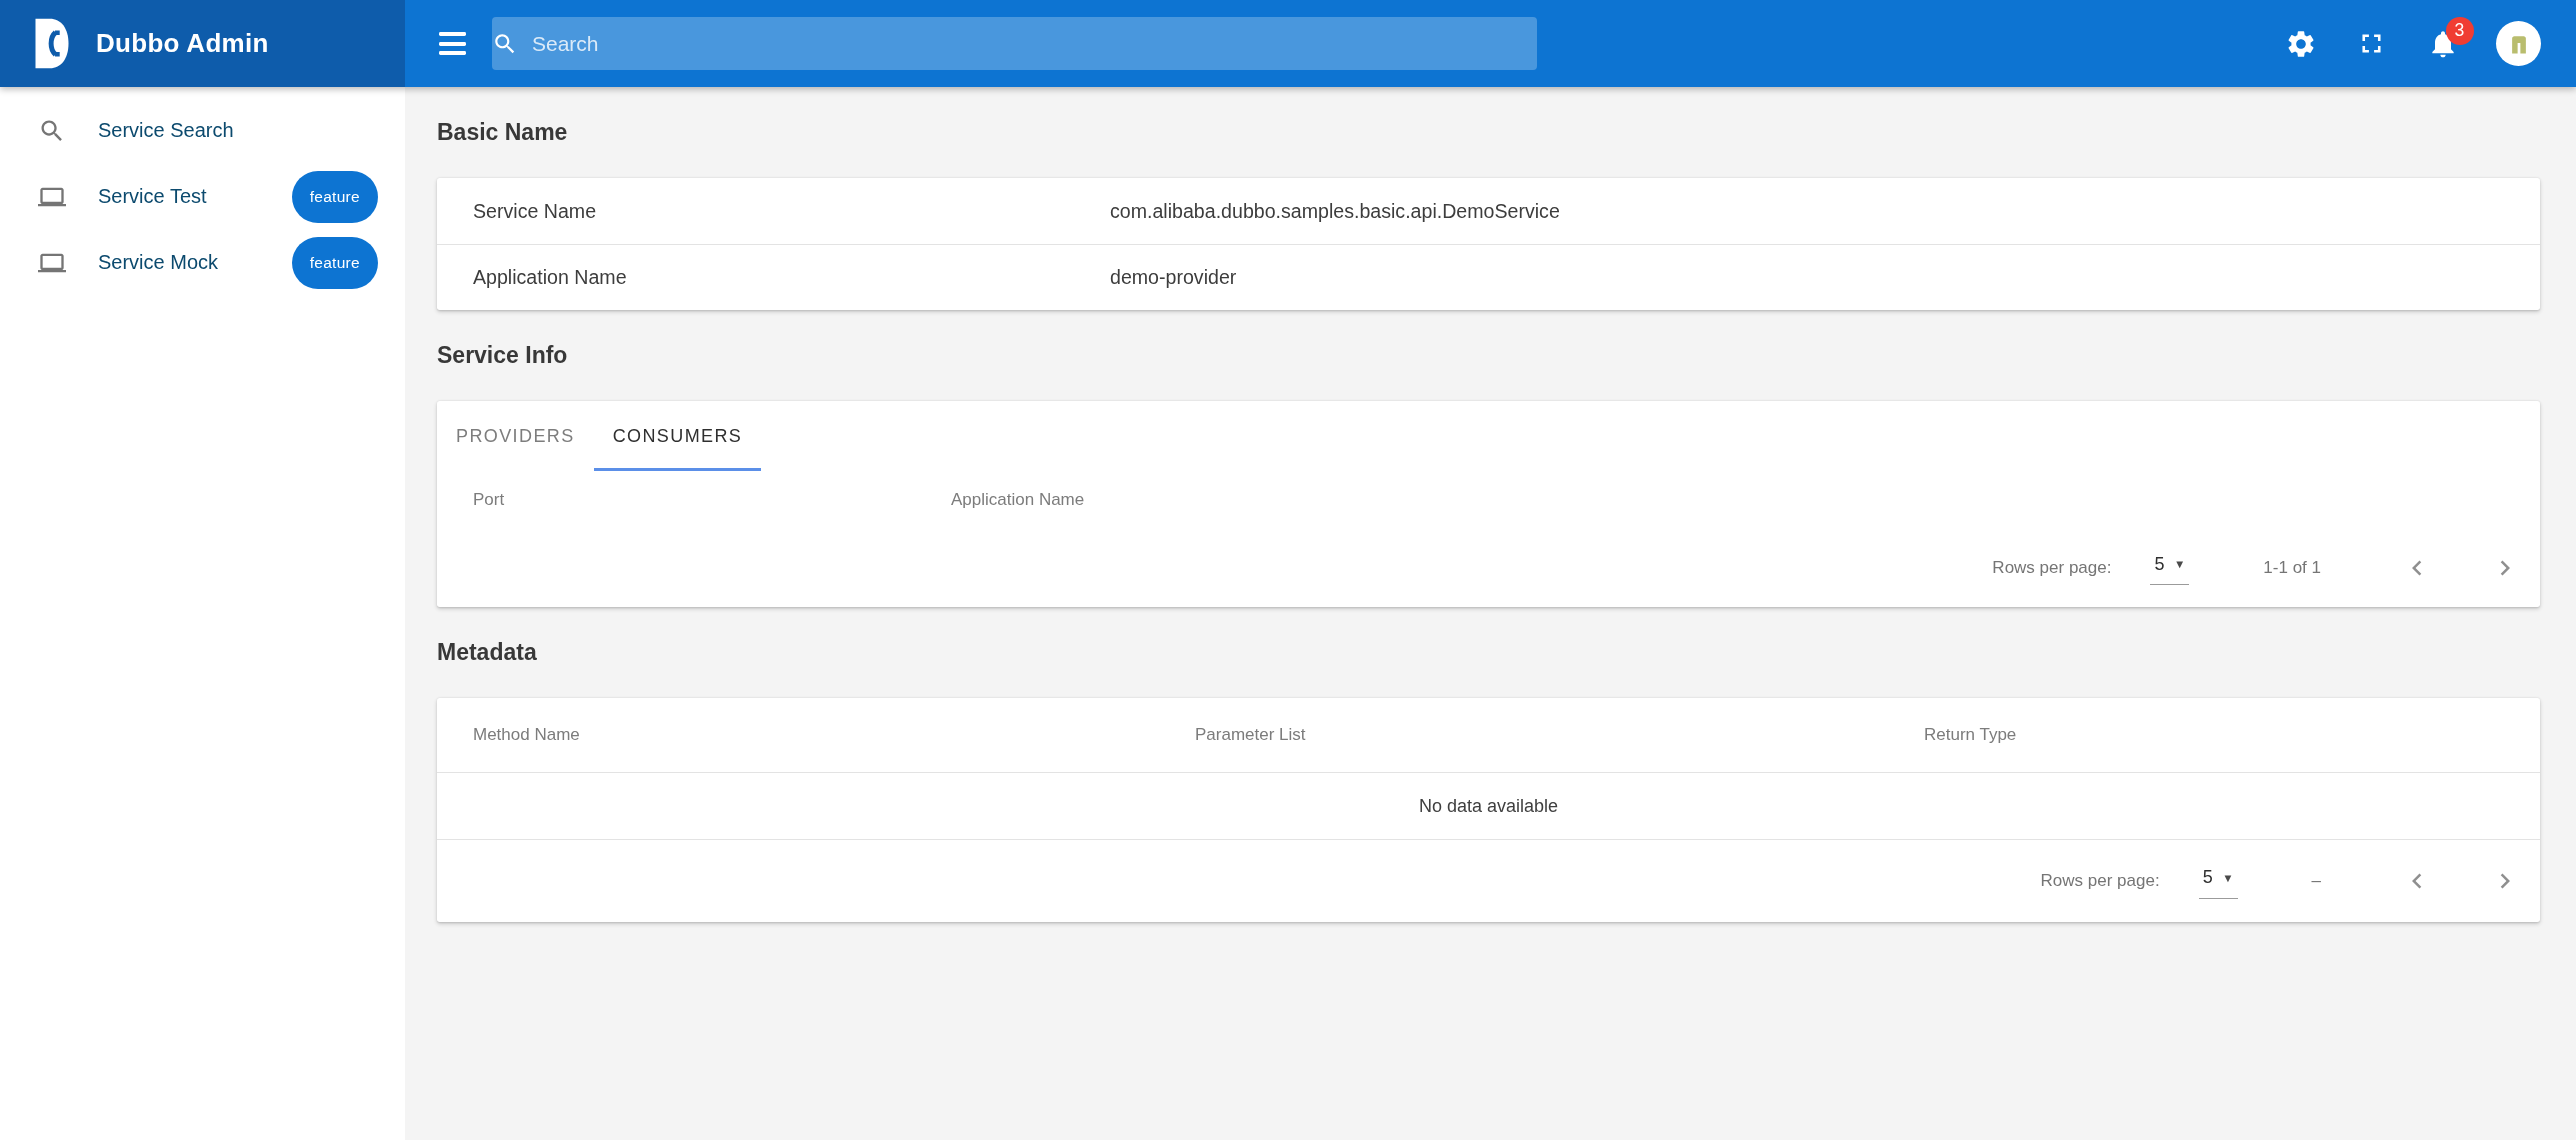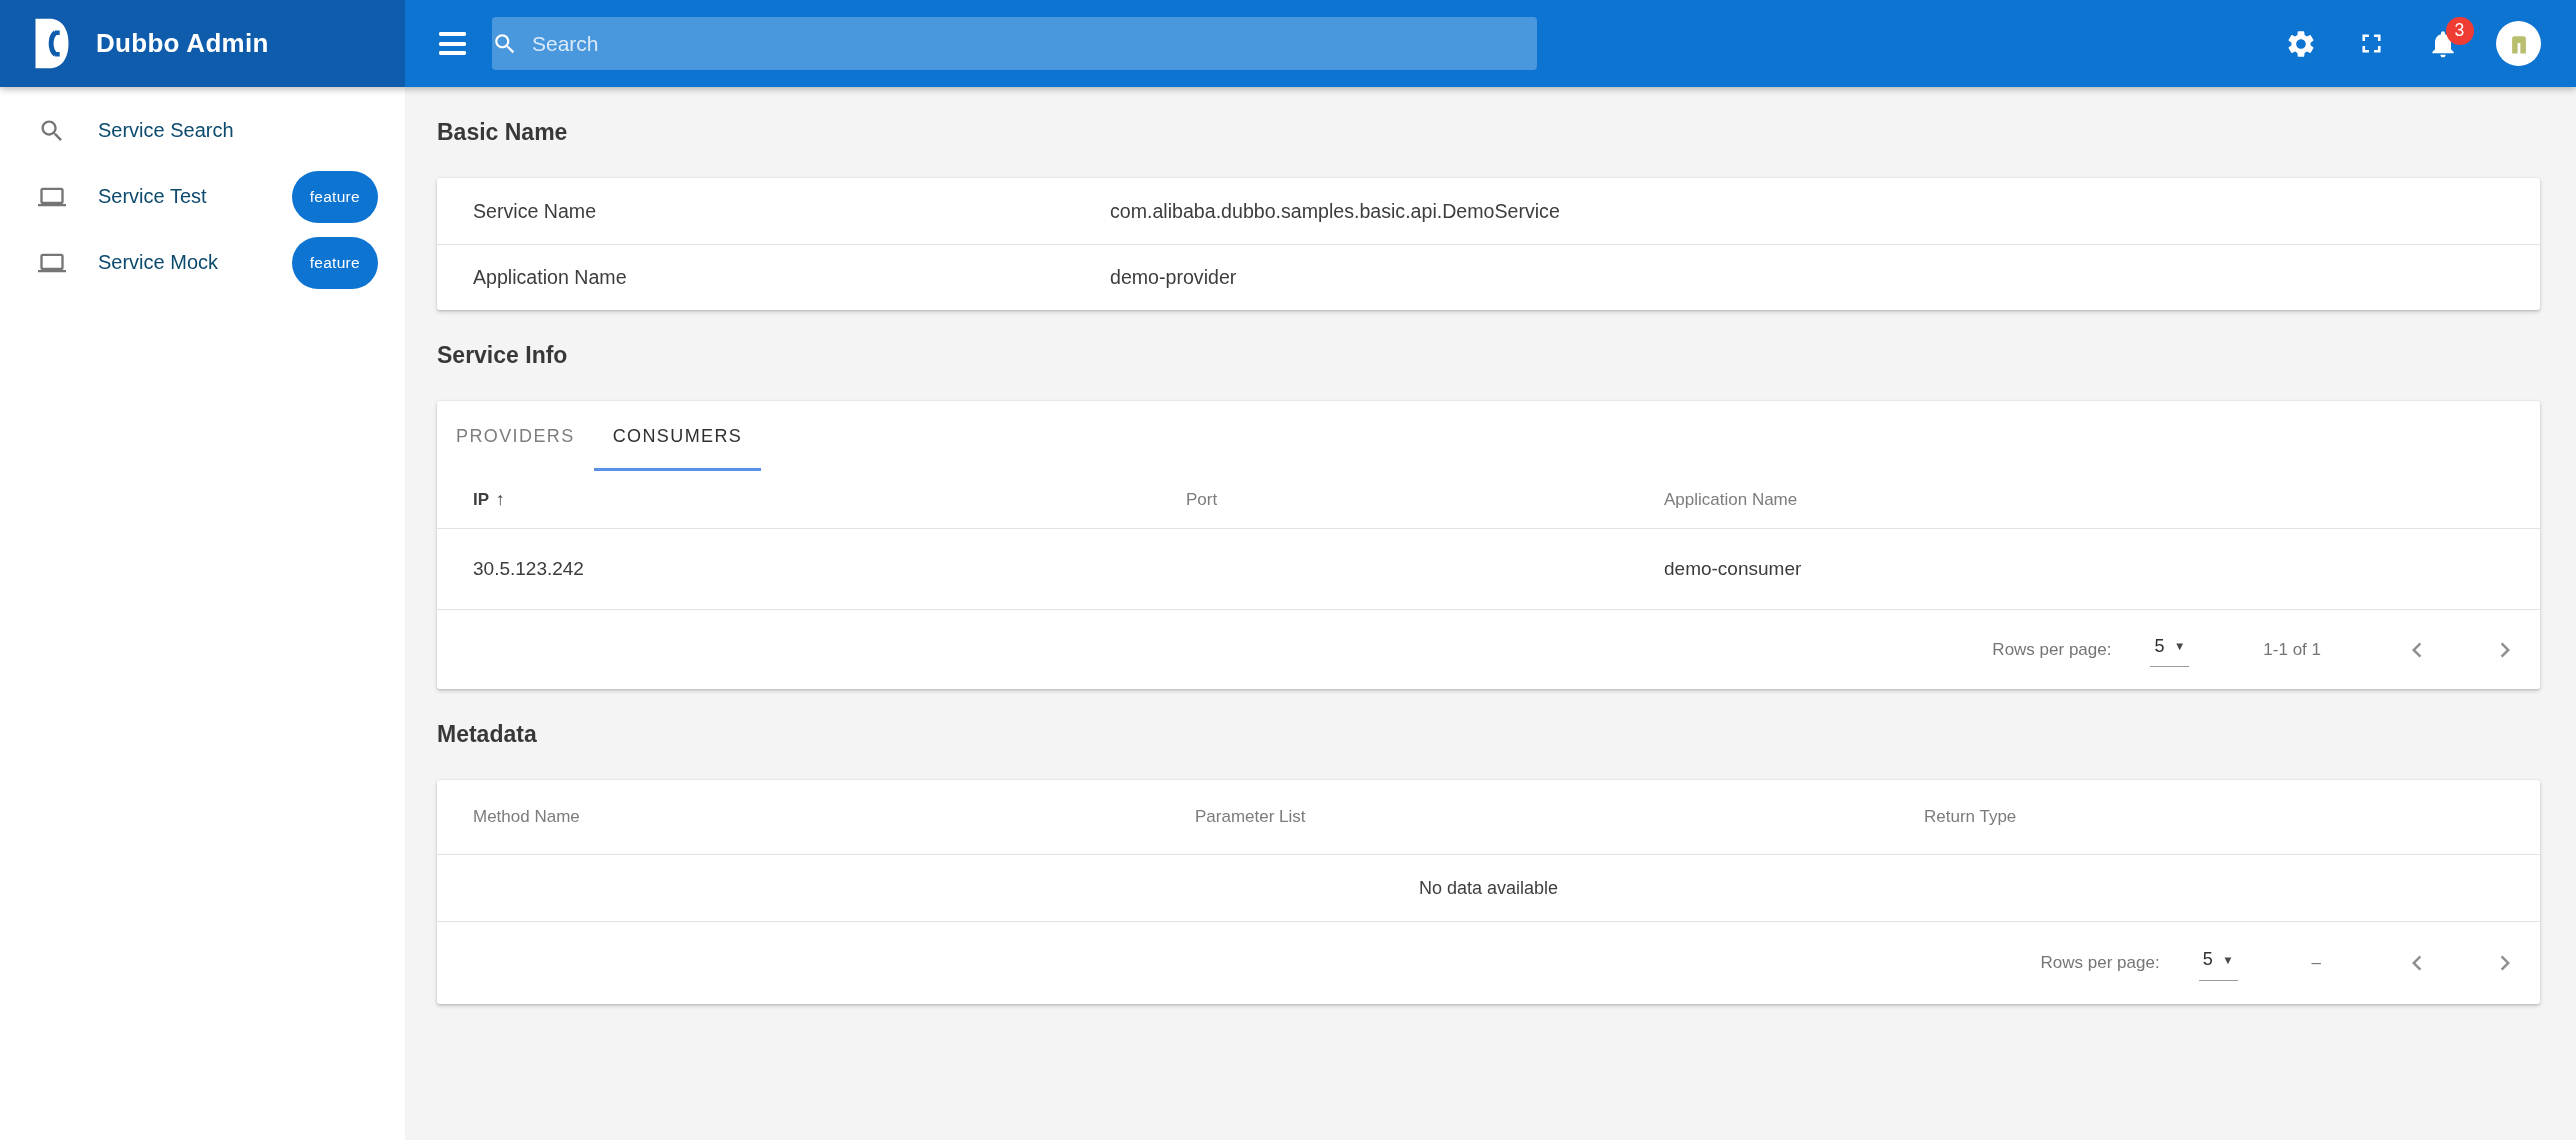--- a/index.html
+++ b/index.html
@@ -195,32 +195,24 @@
       </section>
 
       <h2 class="section-title">Service Info</h2>
       <section class="card svc">
         <div class="tabs">
           <div class="tab">PROVIDERS</div>
           <div class="tab active">CONSUMERS</div>
         </div>
 
         <div class="trow thead">
-          <div class="tc c1 sorted">
-            <span>IP</span><span class="sort-arrow">↑</span>
-          </div>
           <div class="tc c2">Port</div>
           <div class="tc c3">Application Name</div>
         </div>
 
-        <div class="trow tdata">
-          <div class="tc c1">30.5.123.242</div>
-          <div class="tc c2"></div>
-          <div class="tc c3">demo-consumer</div>
-        </div>
 
         <div class="tfoot">
           <span>Rows per page:</span>
           <span class="rpp-select">
             <span class="rpp-value">5</span>
             <span class="caret">▼</span>
           </span>
           <span class="range">1-1 of 1</span>
           <button class="pg">
             <svg viewBox="0 0 24 24" width="30" height="30" fill="currentColor">

